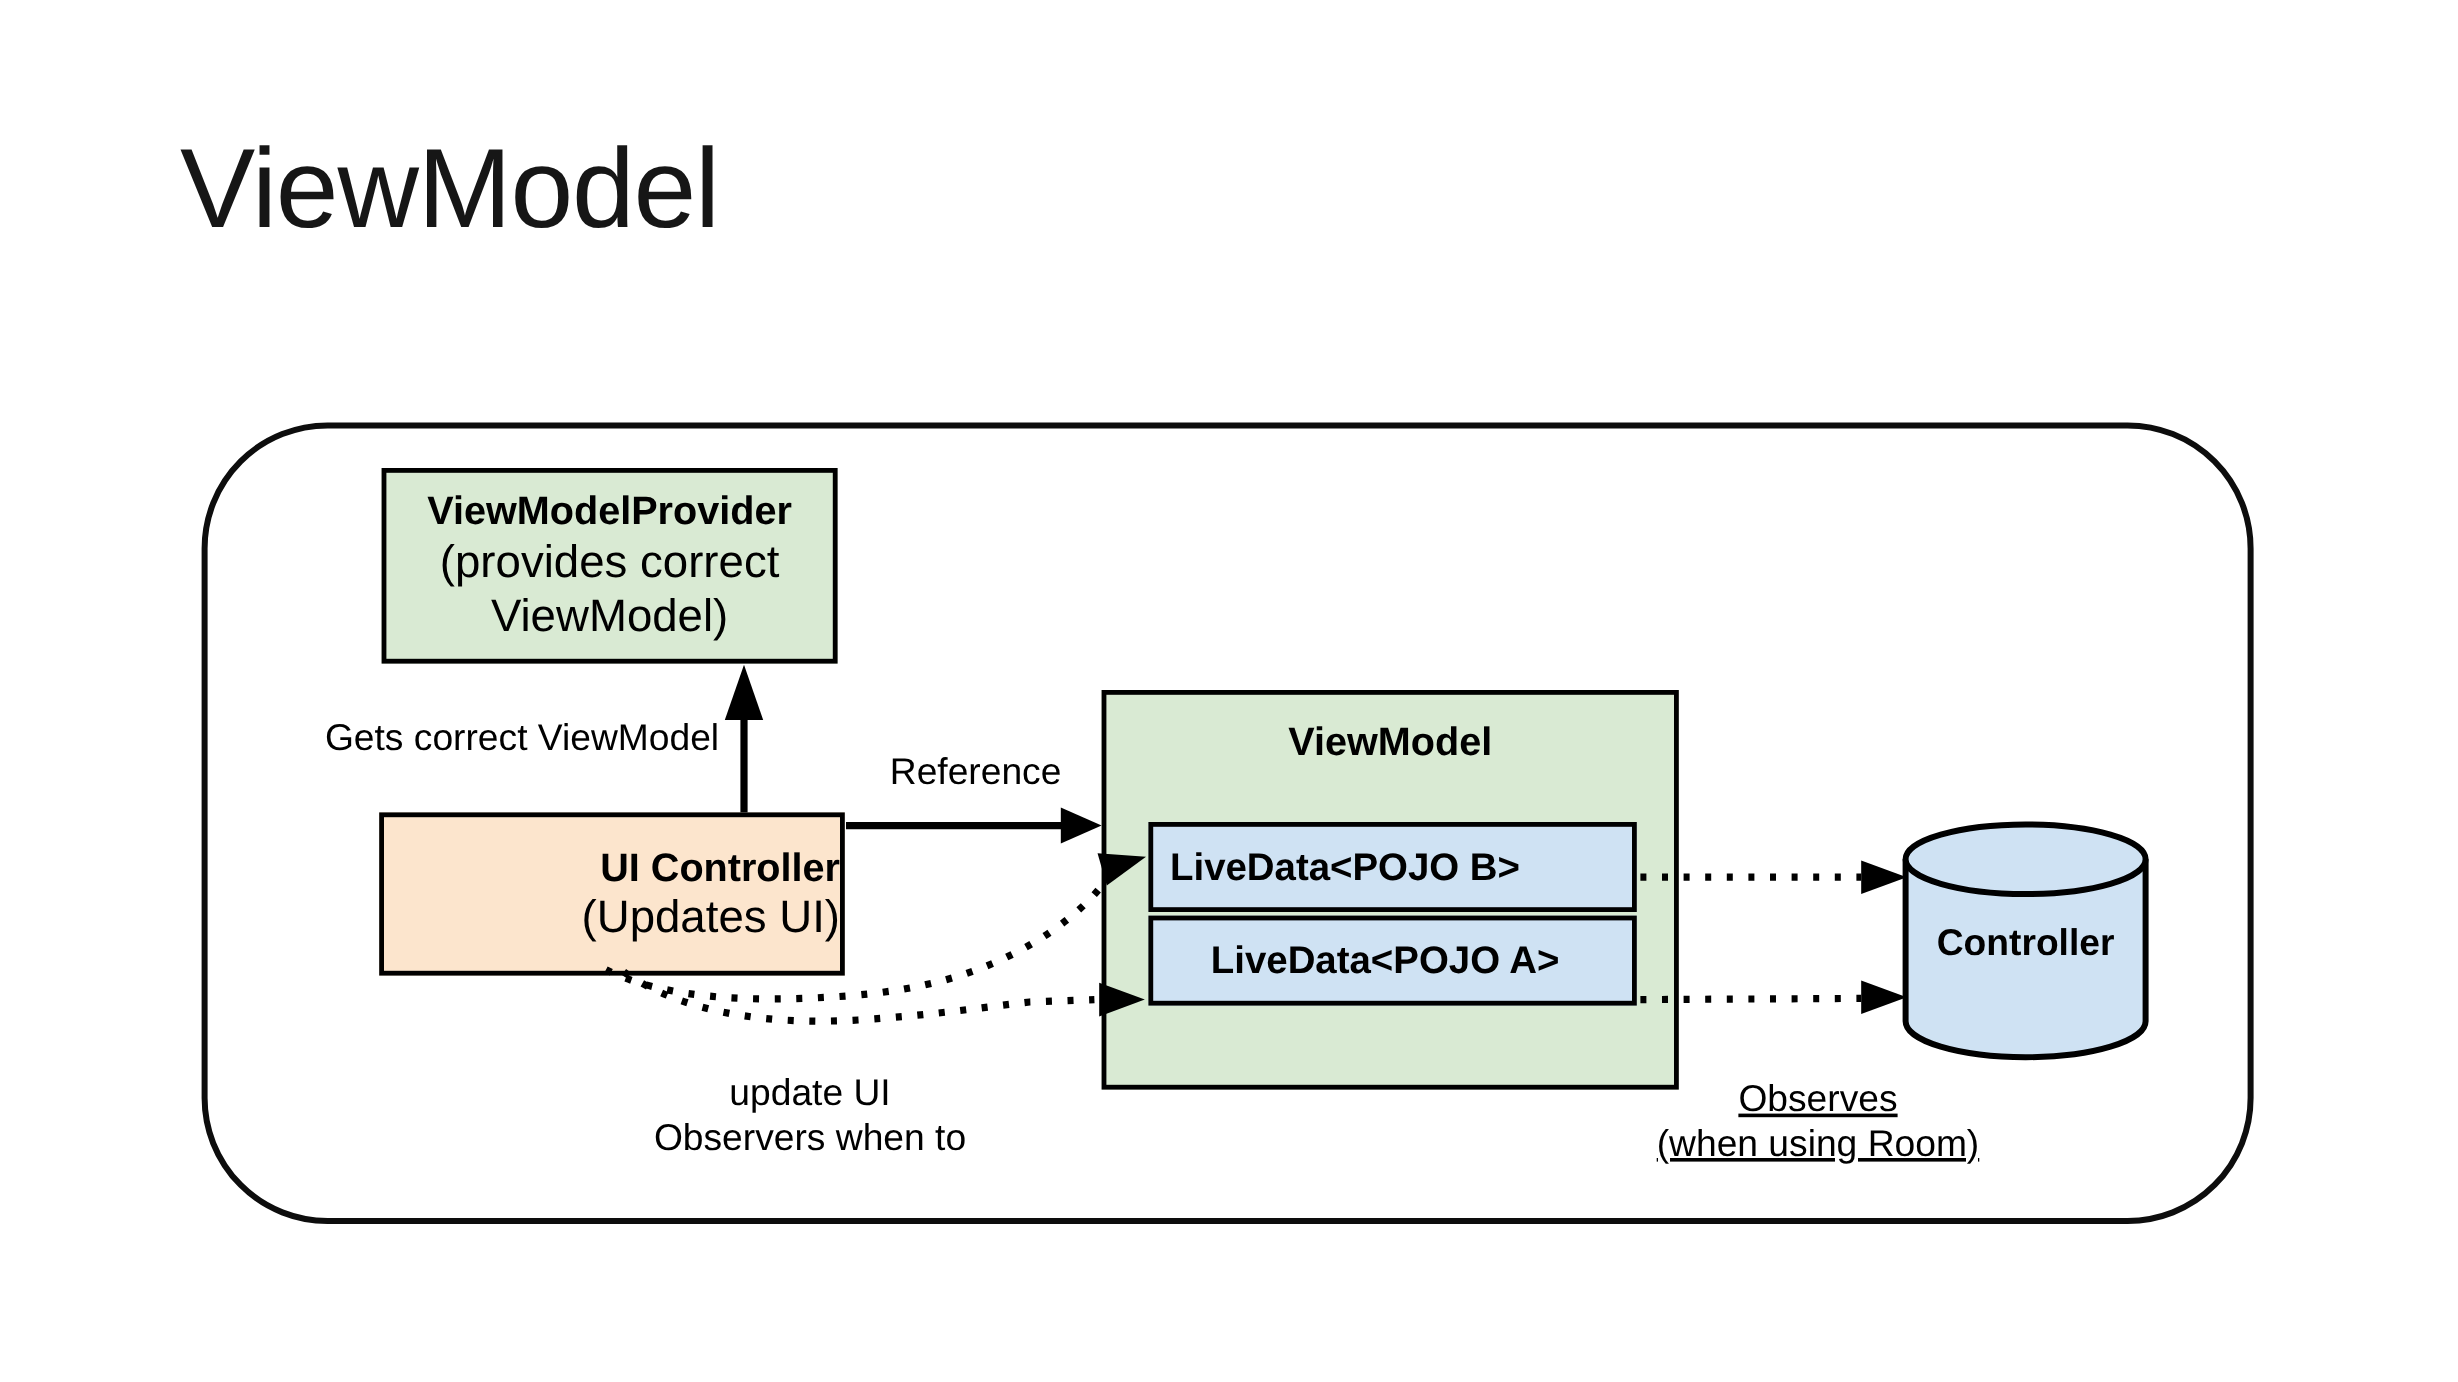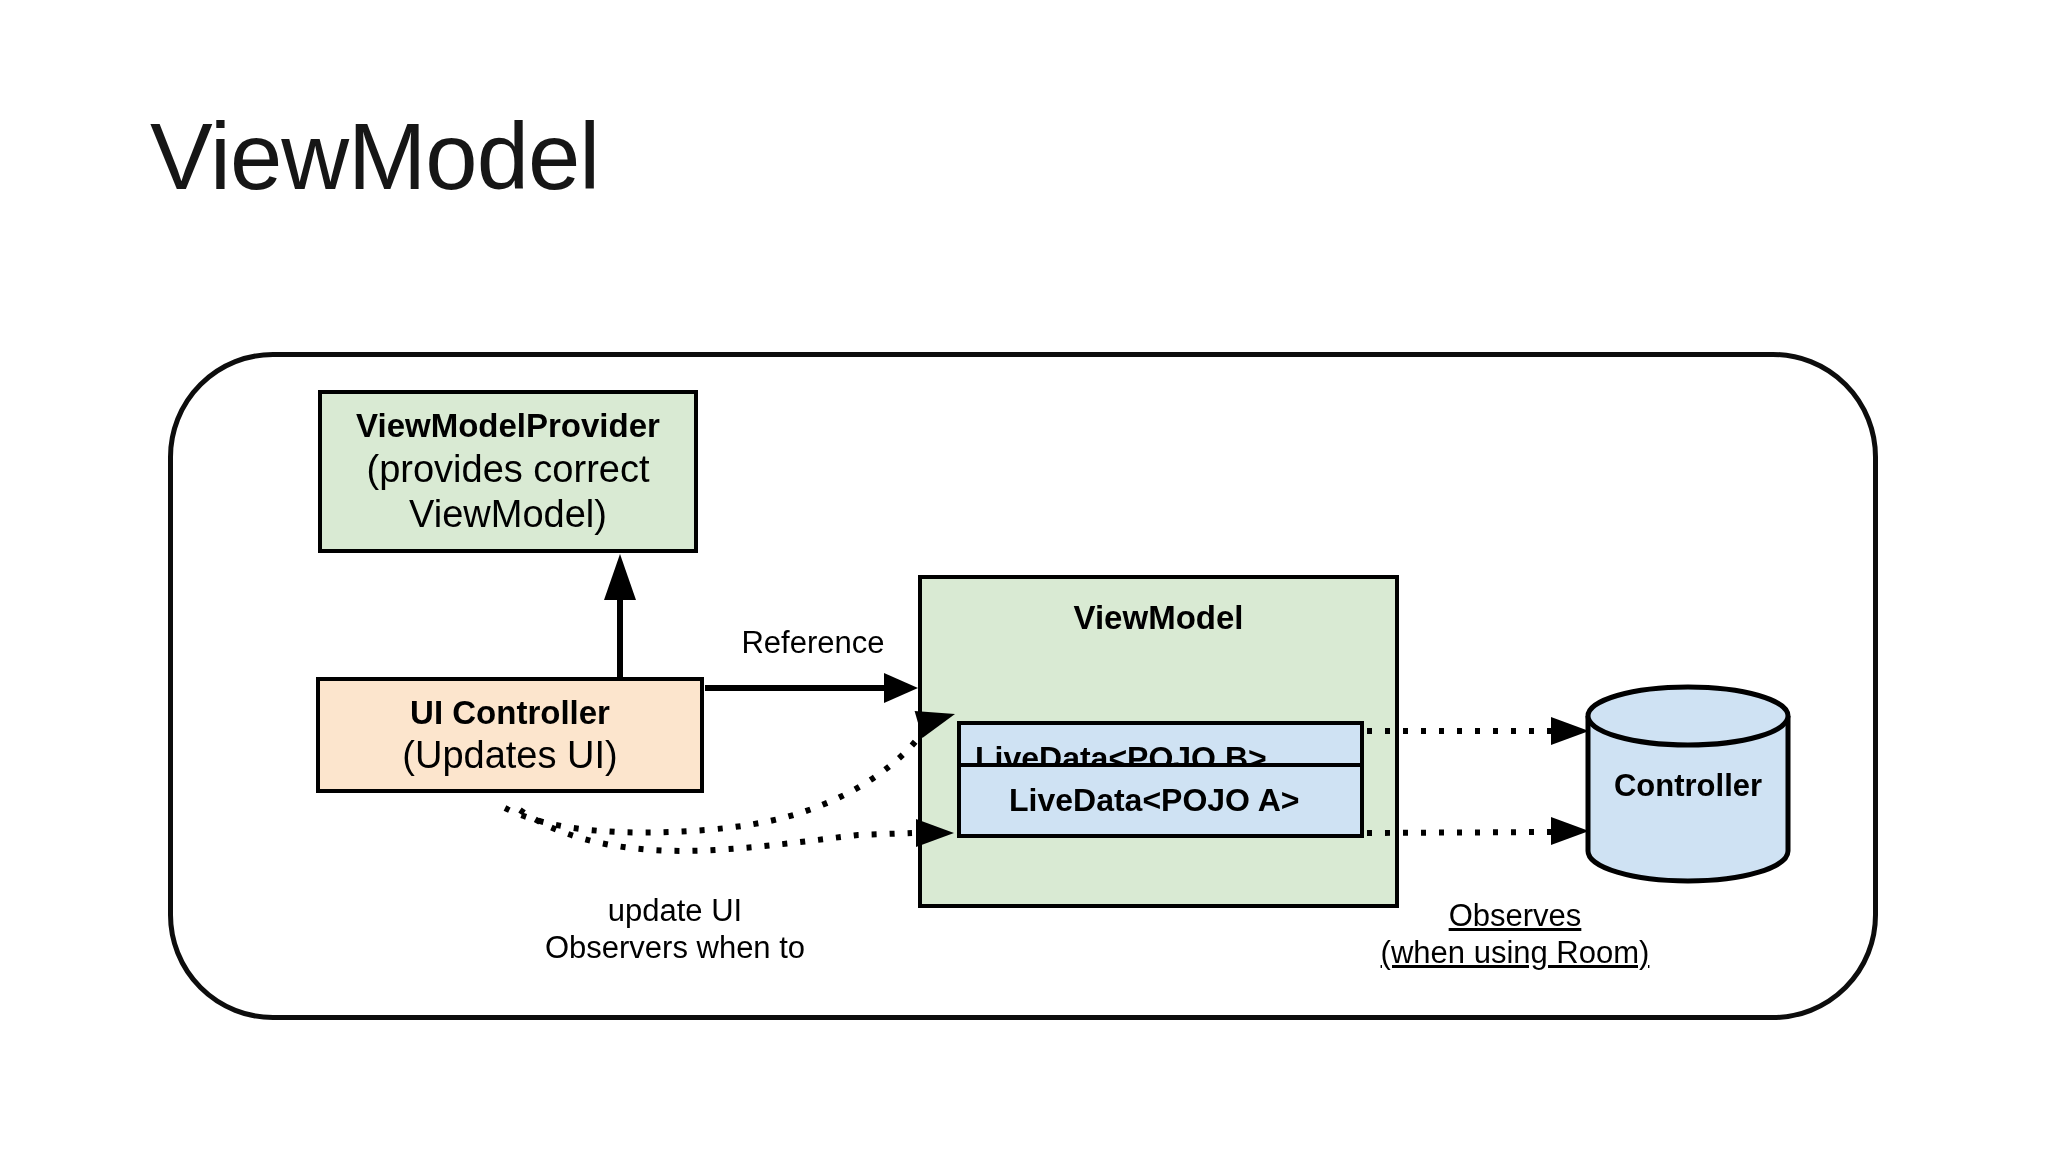--- a/index.html
+++ b/index.html
@@ -47,21 +47,21 @@
     flex-direction: column;
     align-items: center;
     justify-content: center;
     text-align: center;
     z-index: 2;
   }
   .node .node-title   { font-weight: bold; font-size: 33px; line-height: 1.25; }
   .node .node-subtitle{ font-size: 38px; line-height: 1.2; }
 
   .vmp-node  { left: 318px; top: 390px; width: 380px; height: 163px; background: #d9ead3; }
-  .uic-node  { left: 316px; top: 677px; width: 388px; height: 116px; background: #fce5cd; }
+  .uic-node  { left: 316px; top: 677px; width: 388px; height: 136px; background: #fce5cd; align-items: flex-end; }
 
   .vm-node {
     left: 918px; top: 575px; width: 481px; height: 333px;
     background: #d9ead3;
     justify-content: flex-start;
     padding-top: 18px;
   }
 
   .livedata-node {
     position: absolute;
@@ -71,21 +71,21 @@
     width: 407px;
     height: 75px;
     left: 957px;
     display: flex;
     align-items: center;
     padding-left: 14px;
     font-weight: bold;
     font-size: 32px;
     z-index: 3;
   }
-  .livedata-b { top: 721px; }
+  .livedata-b { top: 685px; }
   .livedata-a { top: 763px; padding-left: 48px; }
 
   
   .datasource-node { position: absolute; left: 1583px; top: 683px; width: 210px; height: 204px; z-index: 2; }
   .datasource-label {
     position: absolute;
     left: 1583px; top: 768px; width: 210px;
     text-align: center;
     font-weight: bold;
     font-size: 31px;
@@ -149,20 +149,21 @@
   <div class="livedata-node livedata-a">
     <span>LiveData&lt;POJO A&gt;</span>
   </div>
 
   <svg class="datasource-node" viewBox="0 0 210 204" xmlns="http://www.w3.org/2000/svg">
     <path class="cyl-shape" d="M 5 33 L 5 168 A 100 30 0 0 0 205 168 L 205 33"></path>
     <ellipse class="cyl-shape" cx="105" cy="33" rx="100" ry="29"></ellipse>
   </svg>
   <div class="datasource-label">Controller</div>
 
+  <div class="edge-label lbl-gets">Gets correct ViewModel</div>
 
   <div class="edge-label lbl-reference">Reference</div>
 
   <div class="edge-label lbl-observers">
     <div>update UI</div>
     <div>Observers when to</div>
   </div>
 
   <div class="edge-label lbl-observes">
     <div>Observes</div>

